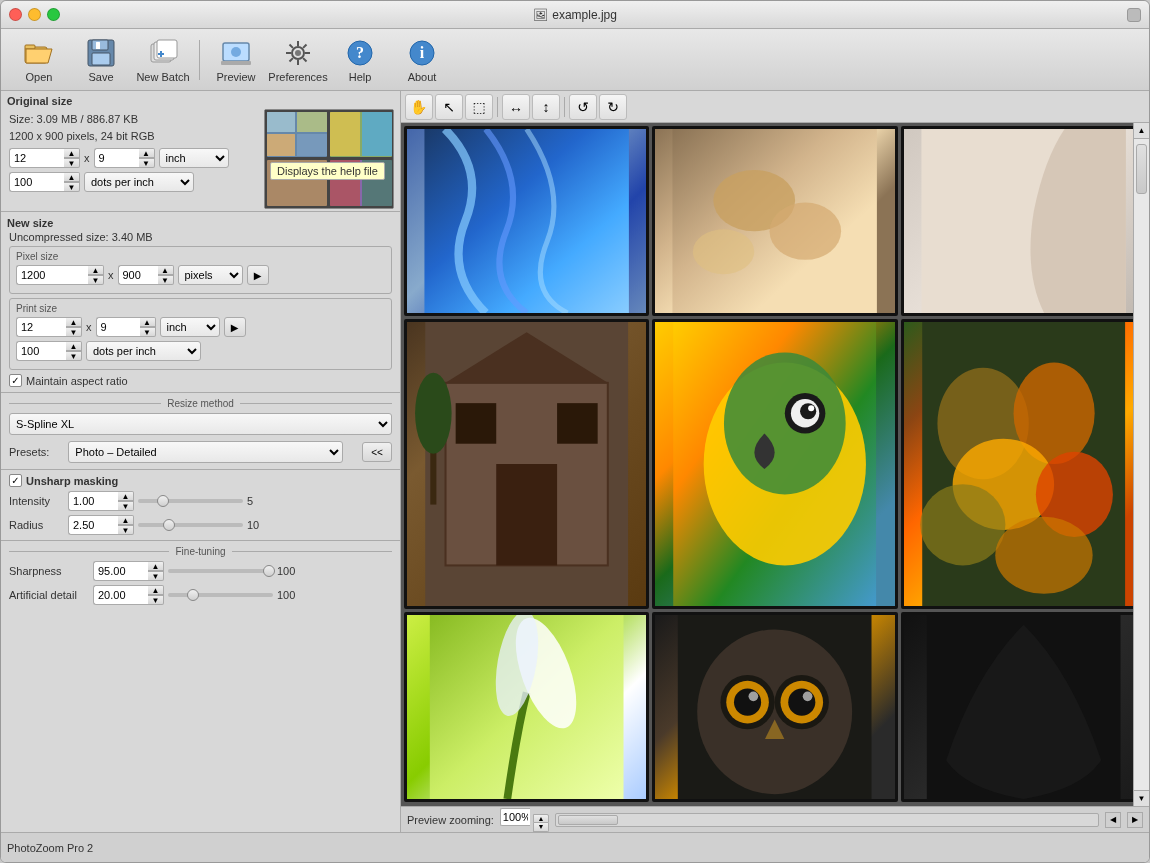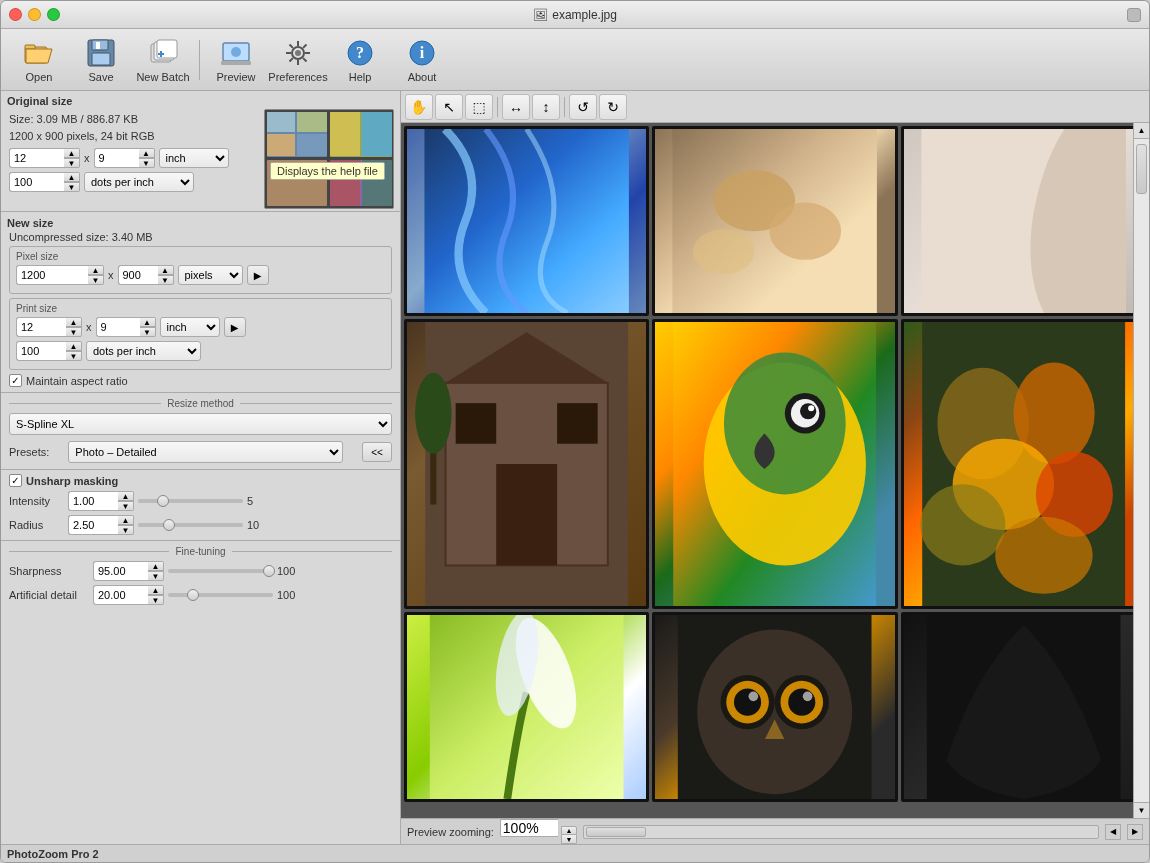--- a/index.html
+++ b/index.html
@@ -50,21 +50,21 @@
     .arrow-btn { width: 22px; height: 20px; background: linear-gradient(to bottom, #f0f0f0, #d8d8d8); border: 1px solid #aaa; border-radius: 3px; display: flex; align-items: center; justify-content: center; font-size: 10px; cursor: pointer; }
 
     
     .checkbox-row { display: flex; align-items: center; gap: 4px; }
     .cb { width: 13px; height: 13px; border: 1px solid #888; border-radius: 2px; background: white; display: flex; align-items: center; justify-content: center; font-size: 10px; }
 
     
     .right-panel { flex: 1; background: #888; display: flex; flex-direction: column; overflow: hidden; position: relative; }
 
     
-    .bottom-bar { height: 18px; background: #d0d0d0; border-top: 1px solid #aaa; display: flex; align-items: center; padding: 0 6px; font-size: 11px; color: #333; font-weight: bold; }
+    .bottom-bar { height: 30px; background: #d0d0d0; border-top: 1px solid #aaa; display: flex; align-items: center; padding: 0 6px; font-size: 11px; color: #333; }
     .presets-btn { width: 30px; height: 20px; border: 1px solid #aaa; border-radius: 3px; background: linear-gradient(to bottom, #f0f0f0, #d8d8d8); font-size: 10px; cursor: pointer; display: flex; align-items: center; justify-content: center; }
 
     .unsharp-header { display: flex; align-items: center; gap: 4px; padding: 2px 8px; }
 
     .input-with-stepper { display: flex; align-items: center; }
     .input-with-stepper input { border-right: none; border-radius: 3px 0 0 3px; }
     .input-with-stepper .stepper { }
     .input-with-stepper .stepper-btn { border-left: none; }
     .input-with-stepper .stepper-up { border-radius: 0 2px 0 0; }
     .input-with-stepper .stepper-down { border-radius: 0 0 2px 0; }
@@ -569,21 +569,21 @@
         <div style="height:16px; background:#e0e0e0; border-bottom:1px solid #aaa; display:flex; align-items:center; justify-content:center; cursor:pointer; font-size:8px;">▲</div>
         <div style="flex:1; background:#e8e8e8; position:relative;">
           <div style="position:absolute; top:5px; left:2px; right:2px; height:50px; background:linear-gradient(to bottom, #e0e0e0, #c8c8c8); border:1px solid #aaa; border-radius:3px;"></div>
         </div>
         <div style="height:16px; background:#e0e0e0; border-top:1px solid #aaa; display:flex; align-items:center; justify-content:center; cursor:pointer; font-size:8px;">▼</div>
       </div>
 
       <div style="height:26px; background:#d0d0d0; border-top:1px solid #aaa; display:flex; align-items:center; padding:0 6px; gap:6px; font-size:11px;">
         <span style="color:#333;">Preview zooming:</span>
         <div style="position:relative;">
-          <input type="text" value="100%" style="width: 58px; height: 18px; border-top: 1px solid rgb(170, 170, 170); border-bottom: 1px solid rgb(170, 170, 170); border-left: 1px solid rgb(170, 170, 170); border-image: initial; border-radius: 2px 0px 0px 2px; font-size: 14px; padding: 0px 2px; border-right: none;">
+          <input type="text" value="100%" style="width: 30px; height: 18px; border-top: 1px solid rgb(170, 170, 170); border-bottom: 1px solid rgb(170, 170, 170); border-left: 1px solid rgb(170, 170, 170); border-image: initial; border-radius: 2px 0px 0px 2px; font-size: 11px; padding: 0px 2px; border-right: none;">
           <div style="display:inline-flex; flex-direction:column;">
             <div style="width:16px; height:9px; background:linear-gradient(to bottom,#f0f0f0,#d8d8d8); border:1px solid #aaa; font-size:7px; display:flex; align-items:center; justify-content:center; cursor:pointer; border-radius:0 2px 0 0;">▲</div>
             <div style="width:16px; height:9px; background:linear-gradient(to bottom,#f0f0f0,#d8d8d8); border:1px solid #aaa; border-top:none; font-size:7px; display:flex; align-items:center; justify-content:center; cursor:pointer; border-radius:0 0 2px 0;">▼</div>
           </div>
         </div>
         <div style="flex:1; height:14px; background:#d8d8d8; border:1px solid #aaa; border-radius:2px; position:relative;">
           <div style="position:absolute; left:2px; top:1px; width:60px; height:10px; background:linear-gradient(to bottom,#e0e0e0,#c8c8c8); border:1px solid #aaa; border-radius:2px;"></div>
         </div>
         <div style="width:16px; height:16px; background:#d0d0d0; border:1px solid #aaa; display:flex; align-items:center; justify-content:center; font-size:8px; cursor:pointer;">◀</div>
         <div style="width:16px; height:16px; background:#d0d0d0; border:1px solid #aaa; display:flex; align-items:center; justify-content:center; font-size:8px; cursor:pointer;">▶</div>

